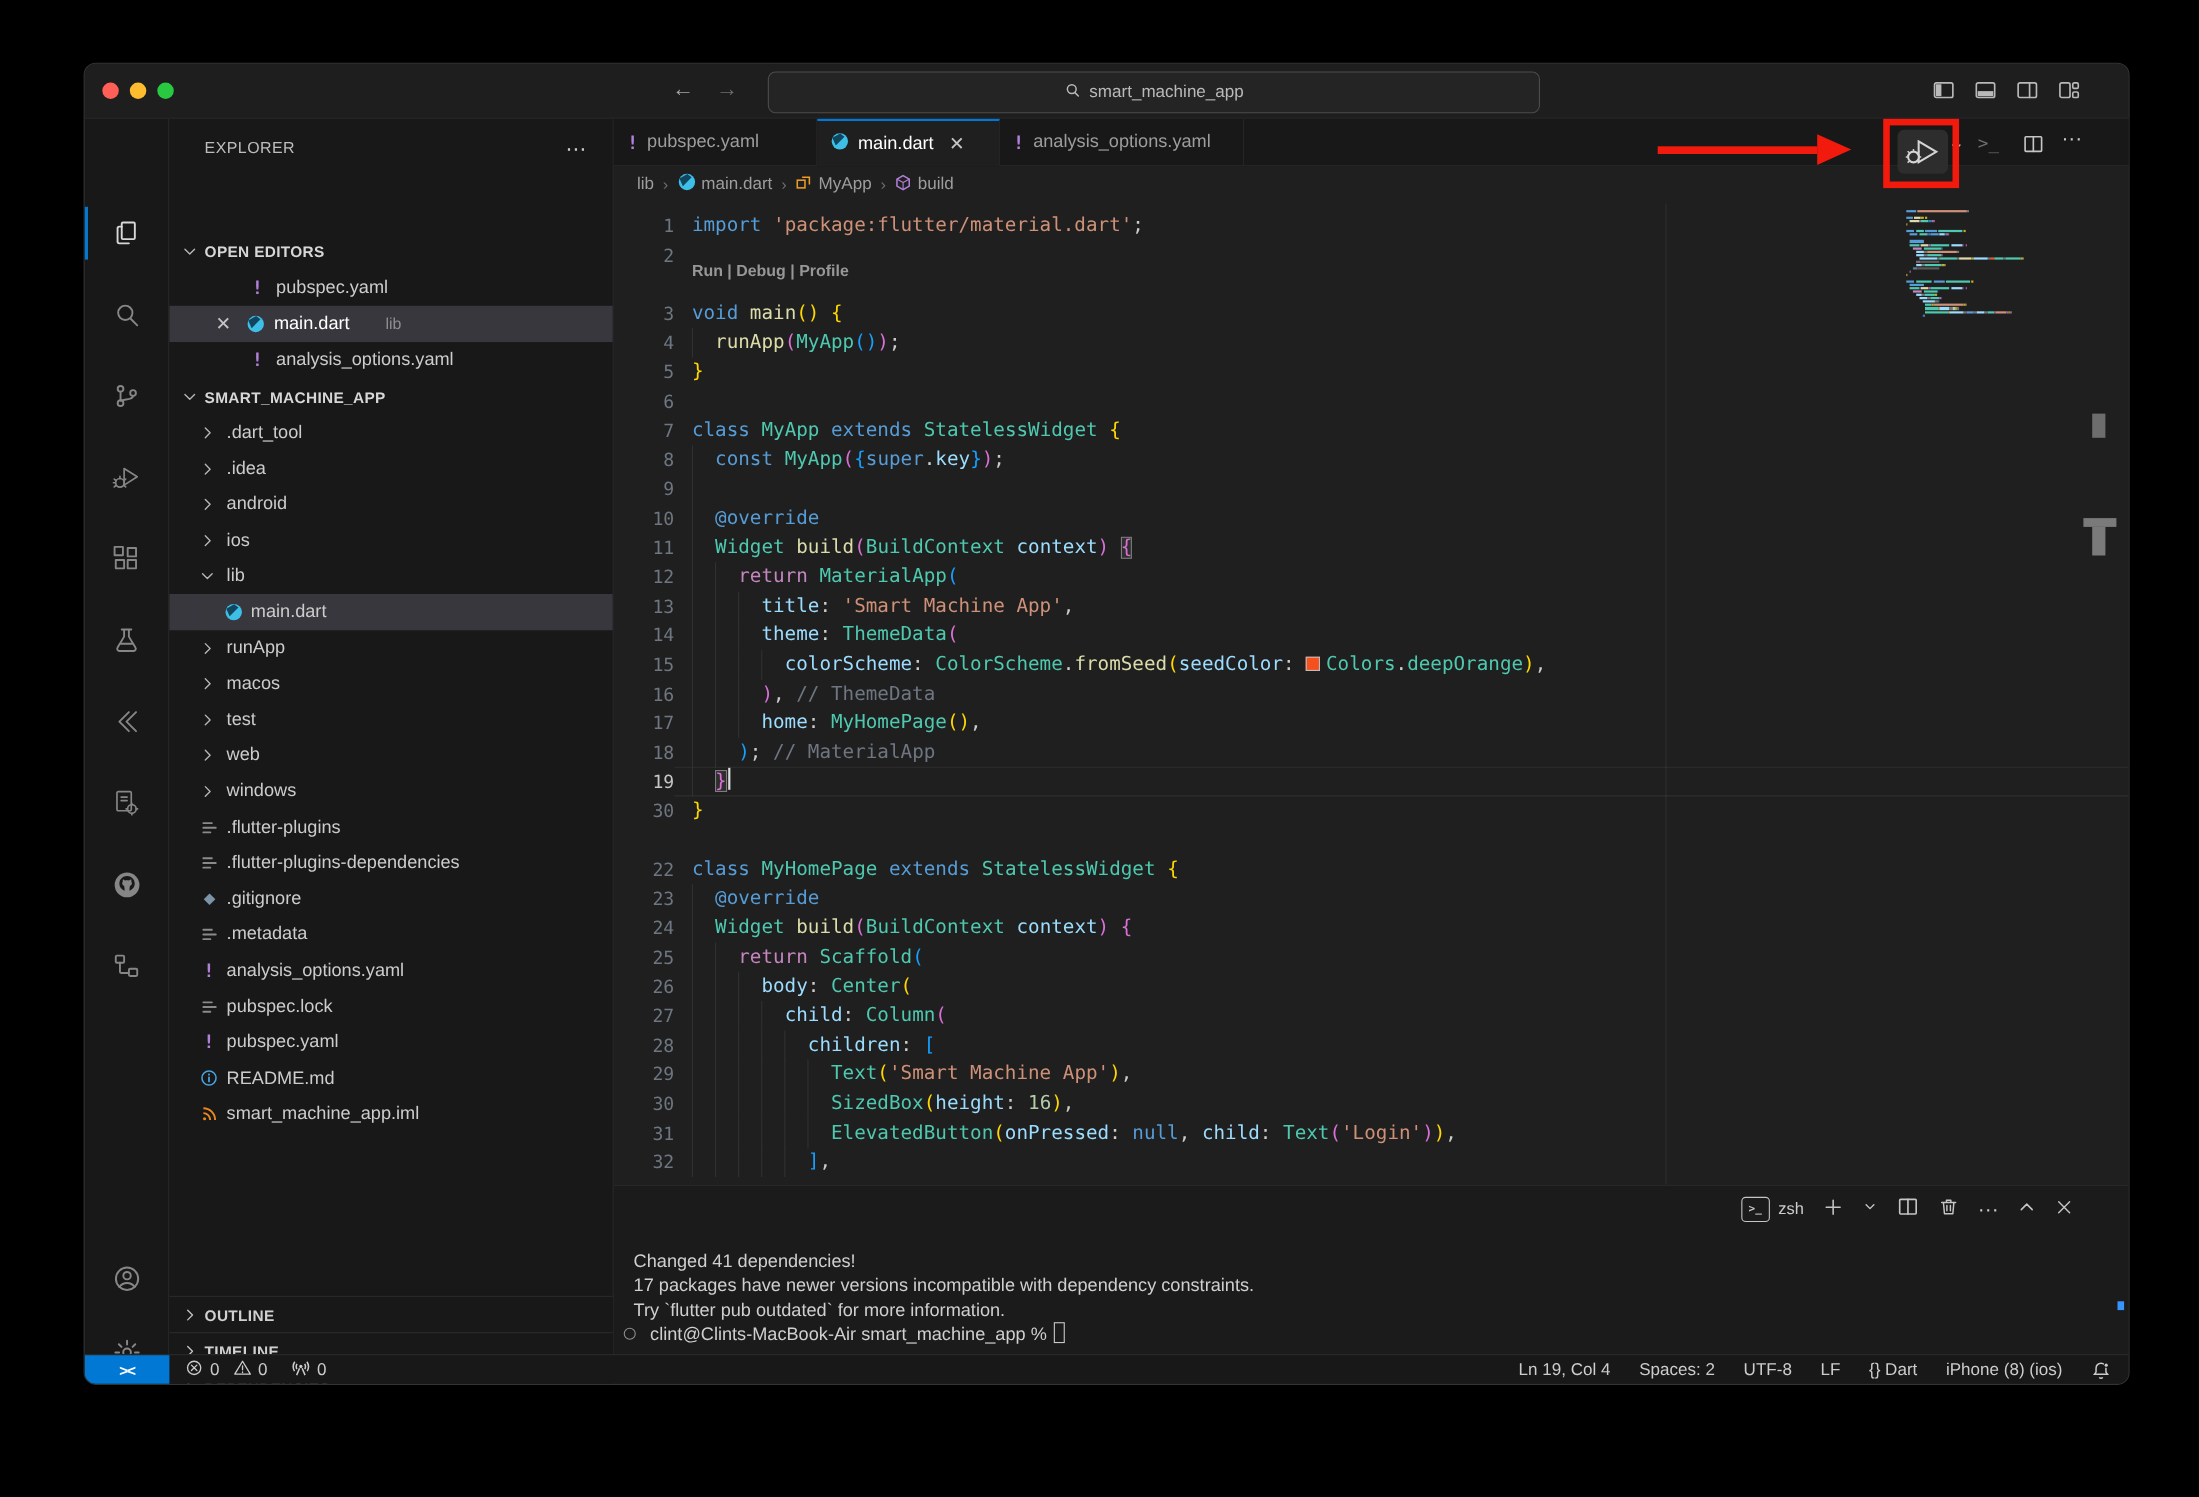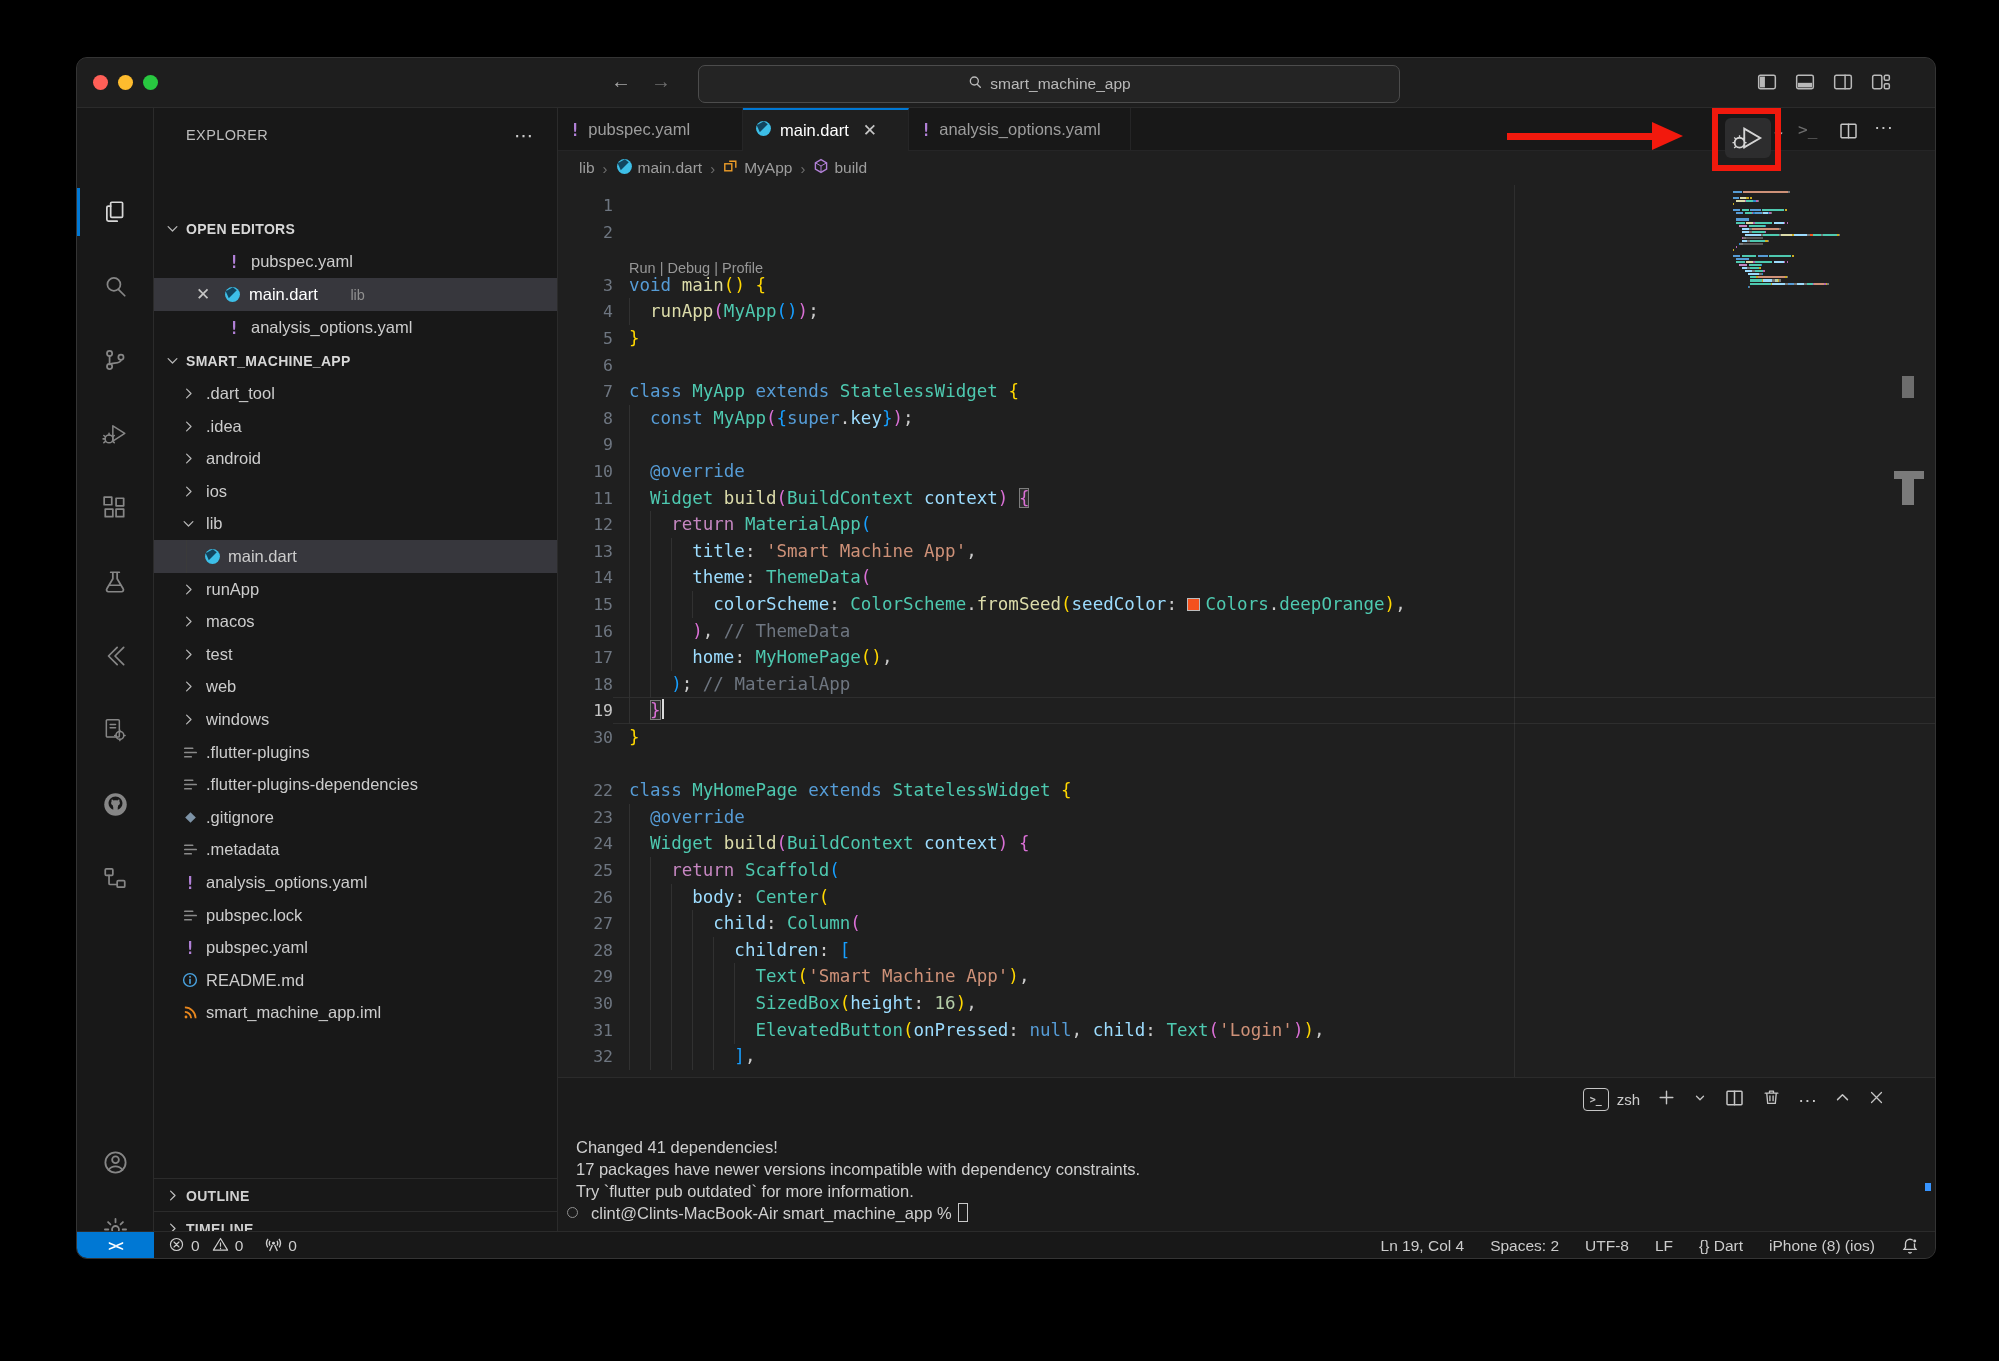--- a/index.html
+++ b/index.html
@@ -505,23 +505,23 @@
             <span><svg width="16" height="16" viewBox="0 0 16 16" fill="none" stroke="#b180d7" stroke-width="1.4">
                 <path d="M8 1.6l5.6 3.2v6.4L8 14.4l-5.6-3.2V4.8z"></path>
                 <path d="M8 8l5.4-3.1M8 8v6M8 8L2.6 4.9" stroke-width="1"></path>
               </svg></span>
             <span>build</span>
           </span>
         </div>
       <div class="ruler" style="left:956px"></div>
       <div class="codearea" id="codearea">
           <div class="curline" style="top: 512.4px;"></div>
-          <div class="coderow" style="top: 7px;"><span class="gut">1</span></div>
+          <div class="coderow" style="top: 7px;"><span class="gut">1</span><span class="ctext"><span style="color: rgb(86, 156, 214);">import</span><span style="color: rgb(204, 204, 204);"> </span><span style="color: rgb(206, 145, 120);">'package:flutter/material.dart'</span><span style="color: rgb(204, 204, 204);">;</span></span></div>
           <div class="coderow" style="top: 33.6px;"><span class="gut">2</span><span class="ctext"></span></div>
-          <div class="coderow" style="top: 68px;"><span class="lens">Run | Debug | Profile</span></div>
+          <div class="coderow" style="top: 47px; font-weight: bold;"><span class="lens">Run | Debug | Profile</span></div>
           <div class="coderow" style="top: 86.8px;"><span class="gut">3</span><span class="ctext"><span style="color: rgb(86, 156, 214);">void</span><span style="color: rgb(204, 204, 204);"> </span><span style="color: rgb(220, 220, 170);">main</span><span style="color: rgb(255, 215, 0);">()</span><span style="color: rgb(204, 204, 204);"> </span><span style="color: rgb(255, 215, 0);">{</span></span></div>
           <div class="coderow" style="top: 113.4px;"><span class="gut">4</span><span class="guide" style="left: 71px;"></span><span class="ctext"><span style="color: rgb(204, 204, 204);">  </span><span style="color: rgb(220, 220, 170);">runApp</span><span style="color: rgb(218, 112, 214);">(</span><span style="color: rgb(78, 201, 176);">MyApp</span><span style="color: rgb(23, 159, 255);">()</span><span style="color: rgb(218, 112, 214);">)</span><span style="color: rgb(204, 204, 204);">;</span></span></div>
           <div class="coderow" style="top: 140px;"><span class="gut">5</span><span class="ctext"><span style="color: rgb(255, 215, 0);">}</span></span></div>
           <div class="coderow" style="top: 166.6px;"><span class="gut">6</span><span class="ctext"></span></div>
           <div class="coderow" style="top: 193.2px;"><span class="gut">7</span><span class="ctext"><span style="color: rgb(86, 156, 214);">class</span><span style="color: rgb(204, 204, 204);"> </span><span style="color: rgb(78, 201, 176);">MyApp</span><span style="color: rgb(204, 204, 204);"> </span><span style="color: rgb(86, 156, 214);">extends</span><span style="color: rgb(204, 204, 204);"> </span><span style="color: rgb(78, 201, 176);">StatelessWidget</span><span style="color: rgb(204, 204, 204);"> </span><span style="color: rgb(255, 215, 0);">{</span></span></div>
           <div class="coderow" style="top: 219.8px;"><span class="gut">8</span><span class="guide" style="left: 71px;"></span><span class="ctext"><span style="color: rgb(204, 204, 204);">  </span><span style="color: rgb(86, 156, 214);">const</span><span style="color: rgb(204, 204, 204);"> </span><span style="color: rgb(78, 201, 176);">MyApp</span><span style="color: rgb(218, 112, 214);">(</span><span style="color: rgb(23, 159, 255);">{</span><span style="color: rgb(86, 156, 214);">super</span><span style="color: rgb(204, 204, 204);">.</span><span style="color: rgb(156, 220, 254);">key</span><span style="color: rgb(23, 159, 255);">}</span><span style="color: rgb(218, 112, 214);">)</span><span style="color: rgb(204, 204, 204);">;</span></span></div>
           <div class="coderow" style="top: 246.4px;"><span class="gut">9</span><span class="guide" style="left: 71px;"></span><span class="ctext"></span></div>
           <div class="coderow" style="top: 273px;"><span class="gut">10</span><span class="guide" style="left: 71px;"></span><span class="ctext"><span style="color: rgb(204, 204, 204);">  </span><span style="color: rgb(86, 156, 214);">@override</span></span></div>
           <div class="coderow" style="top: 299.6px;"><span class="gut">11</span><span class="guide" style="left: 71px;"></span><span class="ctext"><span style="color: rgb(204, 204, 204);">  </span><span style="color: rgb(78, 201, 176);">Widget</span><span style="color: rgb(204, 204, 204);"> </span><span style="color: rgb(220, 220, 170);">build</span><span style="color: rgb(218, 112, 214);">(</span><span style="color: rgb(78, 201, 176);">BuildContext</span><span style="color: rgb(204, 204, 204);"> </span><span style="color: rgb(156, 220, 254);">context</span><span style="color: rgb(218, 112, 214);">)</span><span style="color: rgb(204, 204, 204);"> </span><span class="match" style="color: rgb(218, 112, 214);">{</span></span></div>
           <div class="coderow" style="top: 326.2px;"><span class="gut">12</span><span class="guide" style="left: 71px;"></span><span class="guide" style="left: 92.06px;"></span><span class="ctext"><span style="color: rgb(204, 204, 204);">    </span><span style="color: rgb(197, 134, 192);">return</span><span style="color: rgb(204, 204, 204);"> </span><span style="color: rgb(78, 201, 176);">MaterialApp</span><span style="color: rgb(23, 159, 255);">(</span></span></div>

